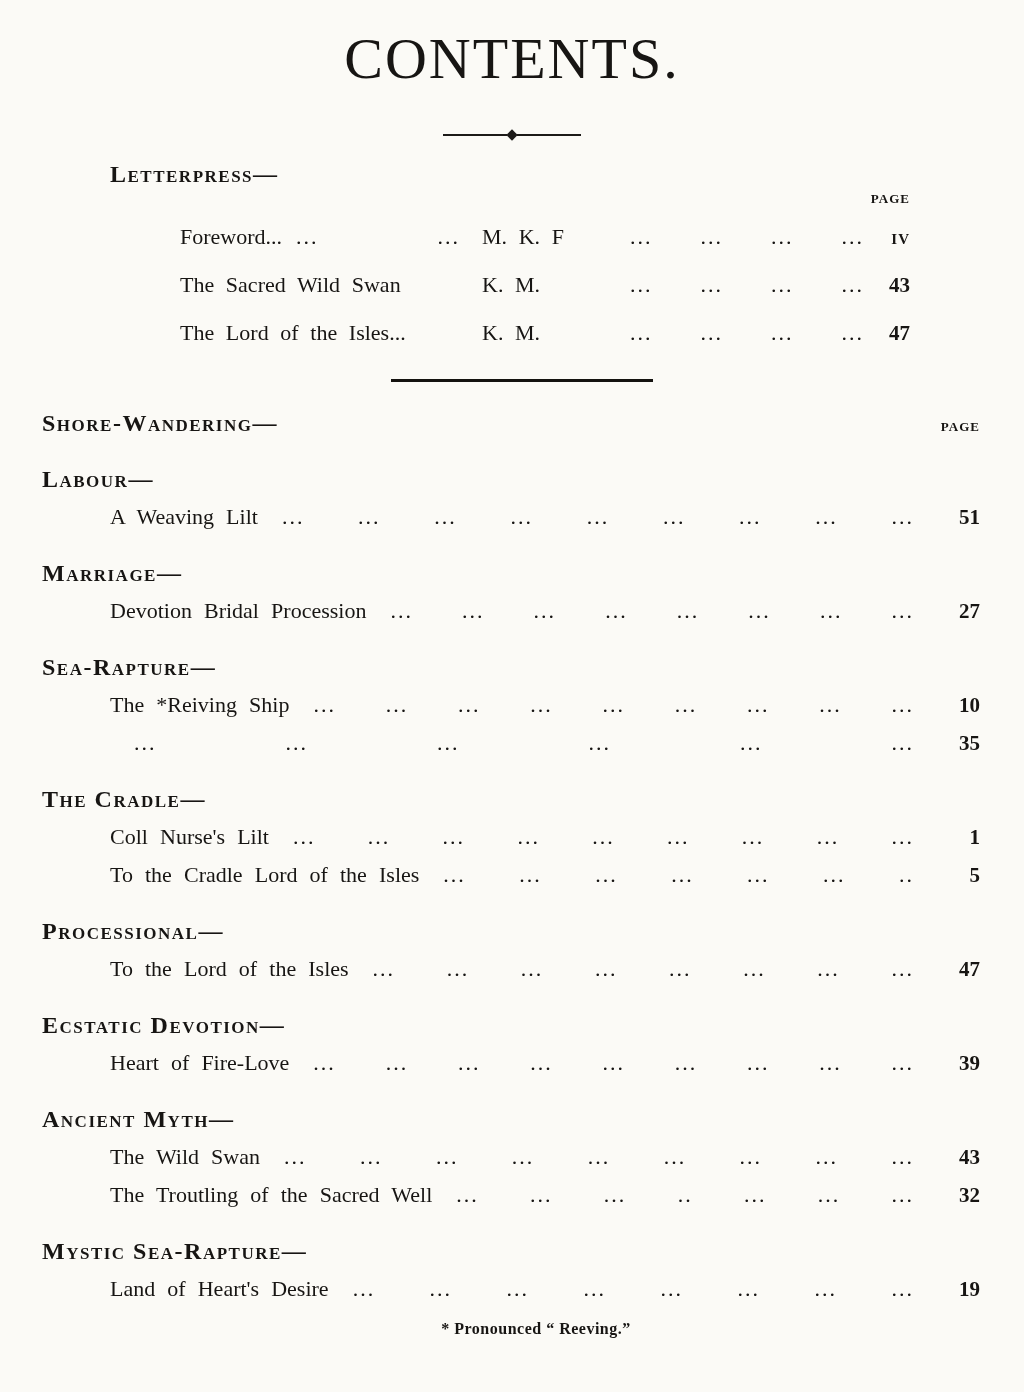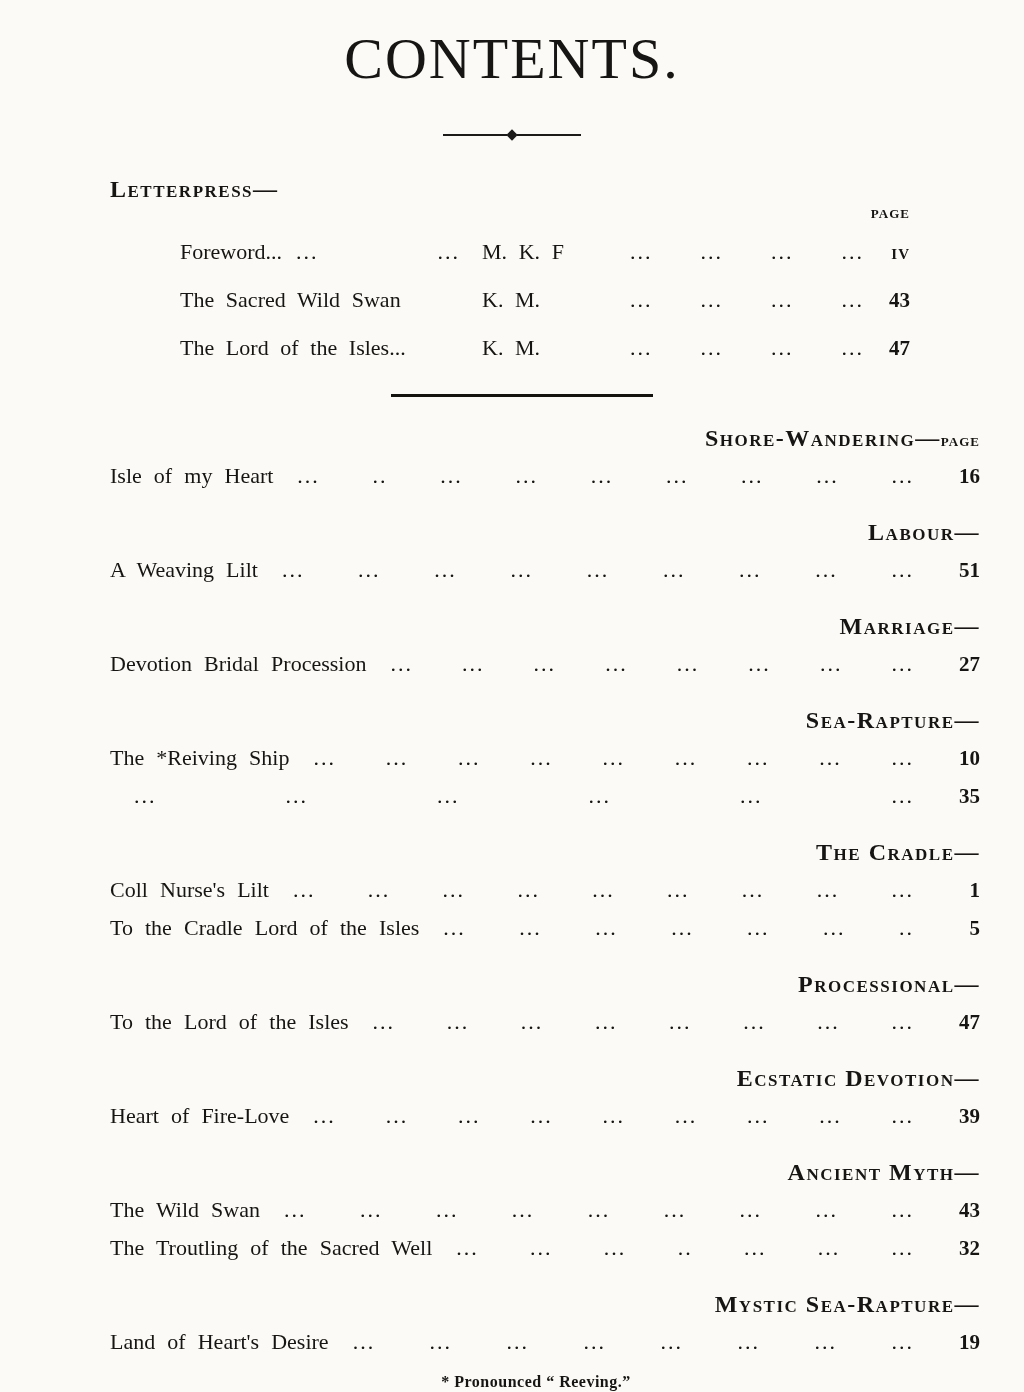--- a/index.html
+++ b/index.html
@@ -44,21 +44,21 @@
     margin:0;display:inline-block;
   }
   .page-col-label{
     font-variant:small-caps;
     font-weight:700;
     font-size:13px;
     letter-spacing:1px;
   }
 
   
-  .lp-block{margin:35px 114px 0 110px;}
+  .lp-block{margin:20px 114px 0 110px;}
   .lp-page-row{text-align:right;line-height:13px;margin-top:2px;}
   .lp-entry{
     display:flex;align-items:baseline;
     margin:16px 0 0 70px;
     font-size:22px;line-height:31px;
     word-spacing:0.28em;
   }
   .lp-entry:first-of-type{margin-top:6px;}
   .lp-title{width:302px;display:flex;align-items:baseline;}
   .lp-title .t{white-space:nowrap;}
@@ -80,21 +80,21 @@
   
   .divider{
     margin:30px auto 0 auto;
     width:262px;height:3px;background:#14120f;
     transform:translateX(10px);
   }
 
   
   .toc{margin:0 44px 0 42px;}
   .section{margin-top:26px;}
-  .sec-head-row{display:flex;align-items:baseline;justify-content:flex-end;}
+  .sec-head-row{display:flex;align-items:baseline;justify-content:space-between;}
   .entry{
     display:flex;align-items:baseline;
     margin:8px 0 0 68px;
     font-size:22px;line-height:30px;
     word-spacing:0.3em;
   }
   .entry .entry-title{white-space:nowrap;}
   .entry .leader{margin:0 20px 0 24px;}
 
   
@@ -161,25 +161,20 @@
 
   <div class="divider"></div>
 
   <div class="toc">
 
     <div class="section">
       <div class="sec-head-row">
         <h2 class="sec-heading">Shore-Wandering—</h2>
         <span class="page-col-label">PAGE</span>
       </div>
-      <div class="entry">
-        <span class="entry-title">Isle of my Heart</span>
-        <span class="leader">... .. ... ... ... ... ... ... ...</span>
-        <span class="pg">16</span>
-      </div>
     </div>
 
     <div class="section">
       <div class="sec-head-row">
         <h2 class="sec-heading">Labour—</h2>
       </div>
       <div class="entry">
         <span class="entry-title">A Weaving Lilt</span>
         <span class="leader">... ... ... ... ... ... ... ... ...</span>
         <span class="pg">51</span>

